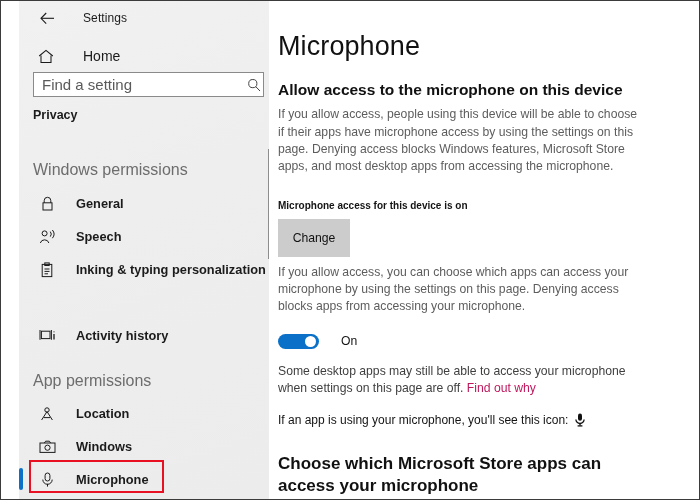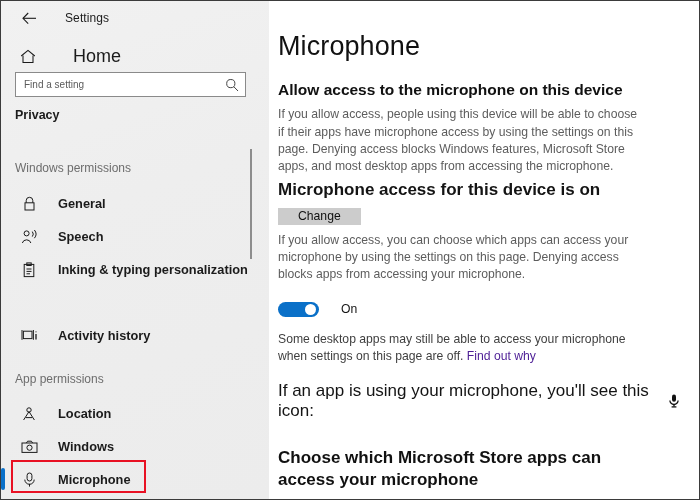--- a/index.html
+++ b/index.html
@@ -17,21 +17,21 @@
     height: 500px;
     overflow: hidden;
     background: #ffffff;
     box-sizing: border-box;
     border: 1px solid #3b3b3b;
   }
 
   
   .sidebar {
     position: absolute;
-    left: 0;
+    left: 18px;
     top: 0;
     width: 268px;
     height: 100%;
     background: linear-gradient(160deg, #f1f1f1 0%, #eeeeee 40%, #ececec 100%);
     box-sizing: border-box;
     overflow: hidden;
   }
   .titlebar {
     height: 34px;
     display: flex;
@@ -60,43 +60,43 @@
     margin-top: 4px;
   }
   .home-icon {
     width: 26px;
     display: flex;
     align-items: center;
     justify-content: center;
     color: #1b1b1b;
   }
   .home-label {
-    font-size: 18px;
-    color: #1b1b1b;
-    margin-left: 32px;
+    font-size: 14px;
+    color: #1b1b1b;
+    margin-left: 24px;
   }
   .searchbox {
     position: absolute;
     left: 14px;
     top: 71px;
     width: 231px;
     height: 25px;
     background: #ffffff;
     border: 1px solid #8a8a8a;
     box-sizing: border-box;
     display: flex;
     align-items: center;
   }
   .searchbox input {
     flex: 1;
     border: none;
     outline: none;
     background: transparent;
     font-family: "Liberation Sans", sans-serif;
-    font-size: 10px;
+    font-size: 15px;
     color: #3a3a3a;
     padding: 0 4px 0 8px;
   }
   .searchbox input::placeholder { color: #5a5a5a; opacity: 1; }
   .search-icon {
     width: 26px;
     display: flex;
     align-items: center;
     justify-content: center;
     color: #444;
@@ -105,21 +105,21 @@
     position: absolute;
     left: 14px;
     top: 107px;
     font-size: 12.5px;
     font-weight: bold;
     color: #1b1b1b;
   }
   .group-label {
     position: absolute;
     left: 14px;
-    font-size: 12px;
+    font-size: 16px;
     color: #6d6d6d;
   }
   .nav-item {
     position: absolute;
     left: 0;
     width: 252px;
     height: 33px;
     display: flex;
     align-items: center;
     box-sizing: border-box;
@@ -197,32 +197,32 @@
     line-height: 1.25;
   }
   .body-text {
     font-size: 12.2px;
     color: #5d5d5d;
     line-height: 1.42;
     margin: 7px 0 0 0;
     max-width: 360px;
   }
   .status-text {
-    font-size: 17px;
+    font-size: 10px;
     color: #141414;
     font-weight: bold;
-    margin: 4px 0 0 0;
+    margin: 24px 0 0 0;
   }
   .btn {
     display: inline-flex;
     align-items: center;
     justify-content: center;
     min-width: 72px;
-    height: 17px;
-    padding: 0 19px;
+    height: 38px;
+    padding: 0 8px;
     margin-top: 8px;
     background: #cccccc;
     border: 1px solid #cccccc;
     font-family: "Liberation Sans", sans-serif;
     font-size: 12.2px;
     color: #111111;
     cursor: pointer;
     box-sizing: border-box;
   }
   .toggle-row {
@@ -254,26 +254,26 @@
     margin-left: 22px;
   }
   .note-text {
     font-size: 12.2px;
     color: #3f3f3f;
     line-height: 1.42;
     margin: 14px 0 0 0;
     max-width: 360px;
   }
   .link {
-    color: #4c1d95;
+    color: #be185d;
     text-decoration: none;
     cursor: pointer;
   }
   .icon-hint {
-    font-size: 17px;
+    font-size: 12px;
     color: #141414;
     margin: 16px 0 0 0;
     display: flex;
     align-items: center;
   }
   .inline-mic {
     display: inline-flex;
     margin-left: 7px;
     color: #111111;
   }

